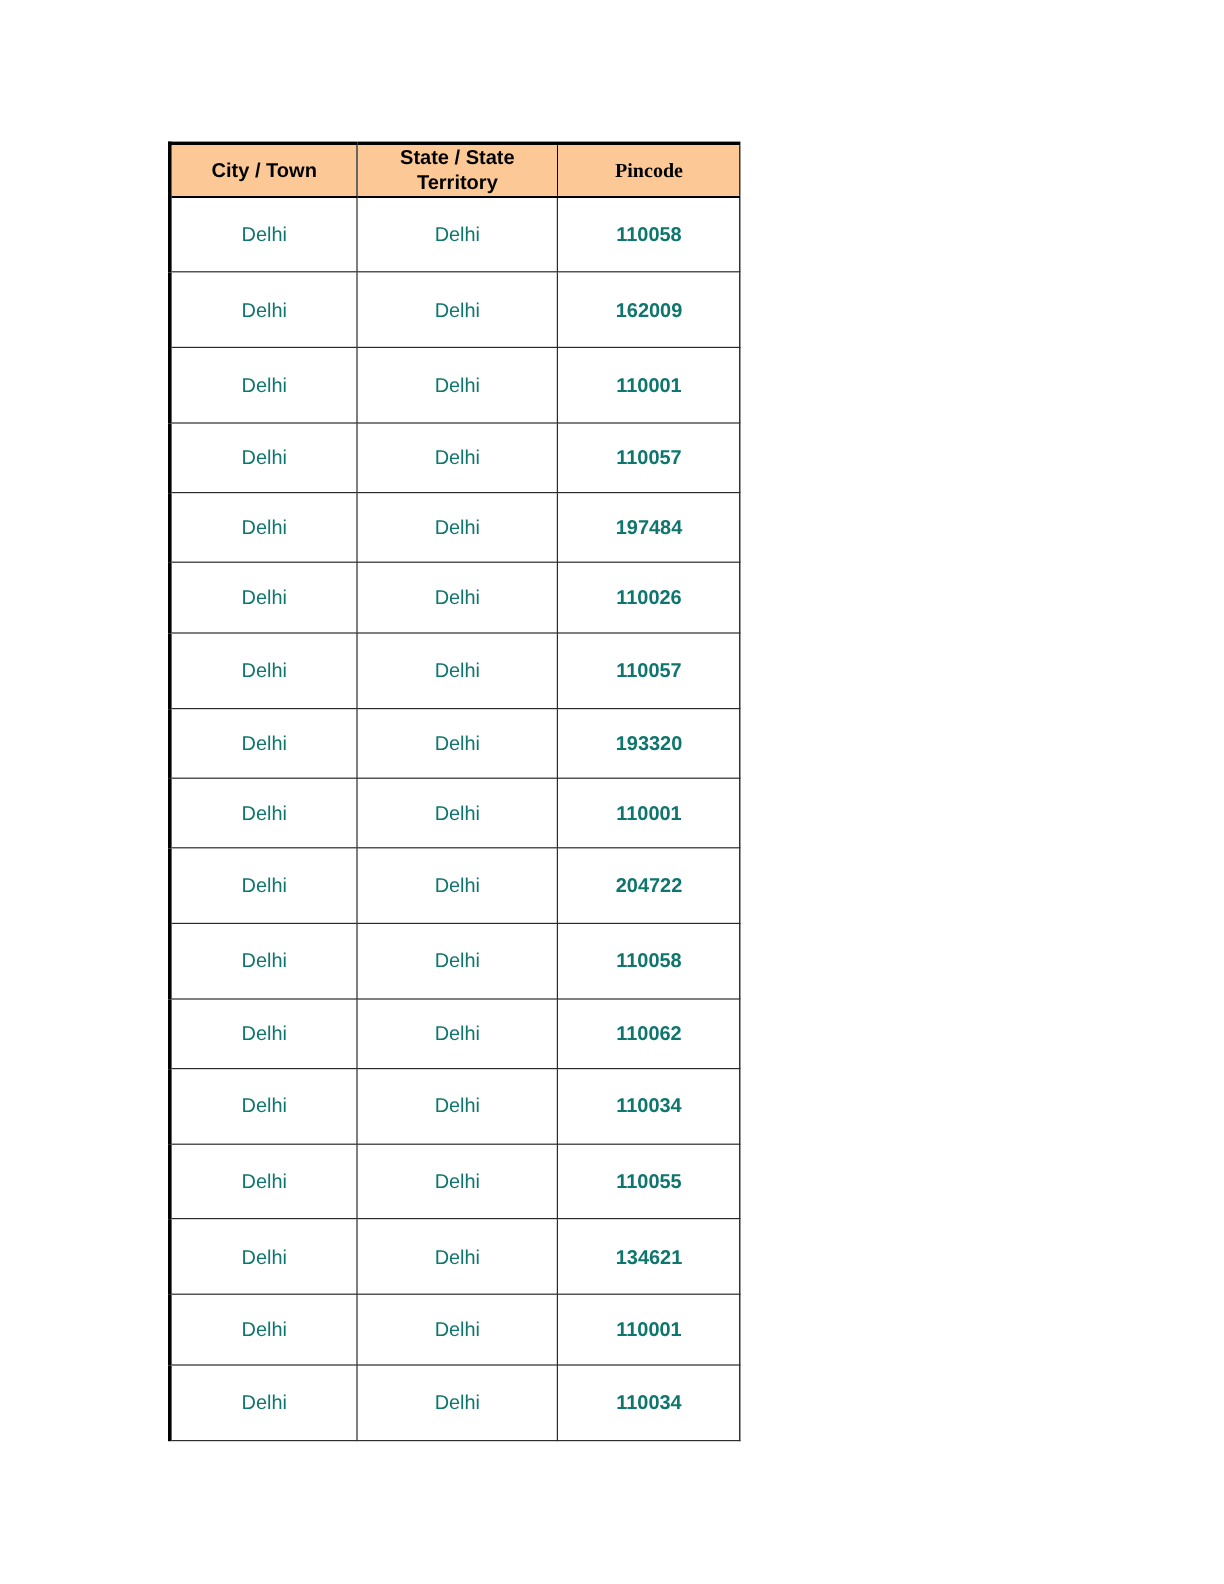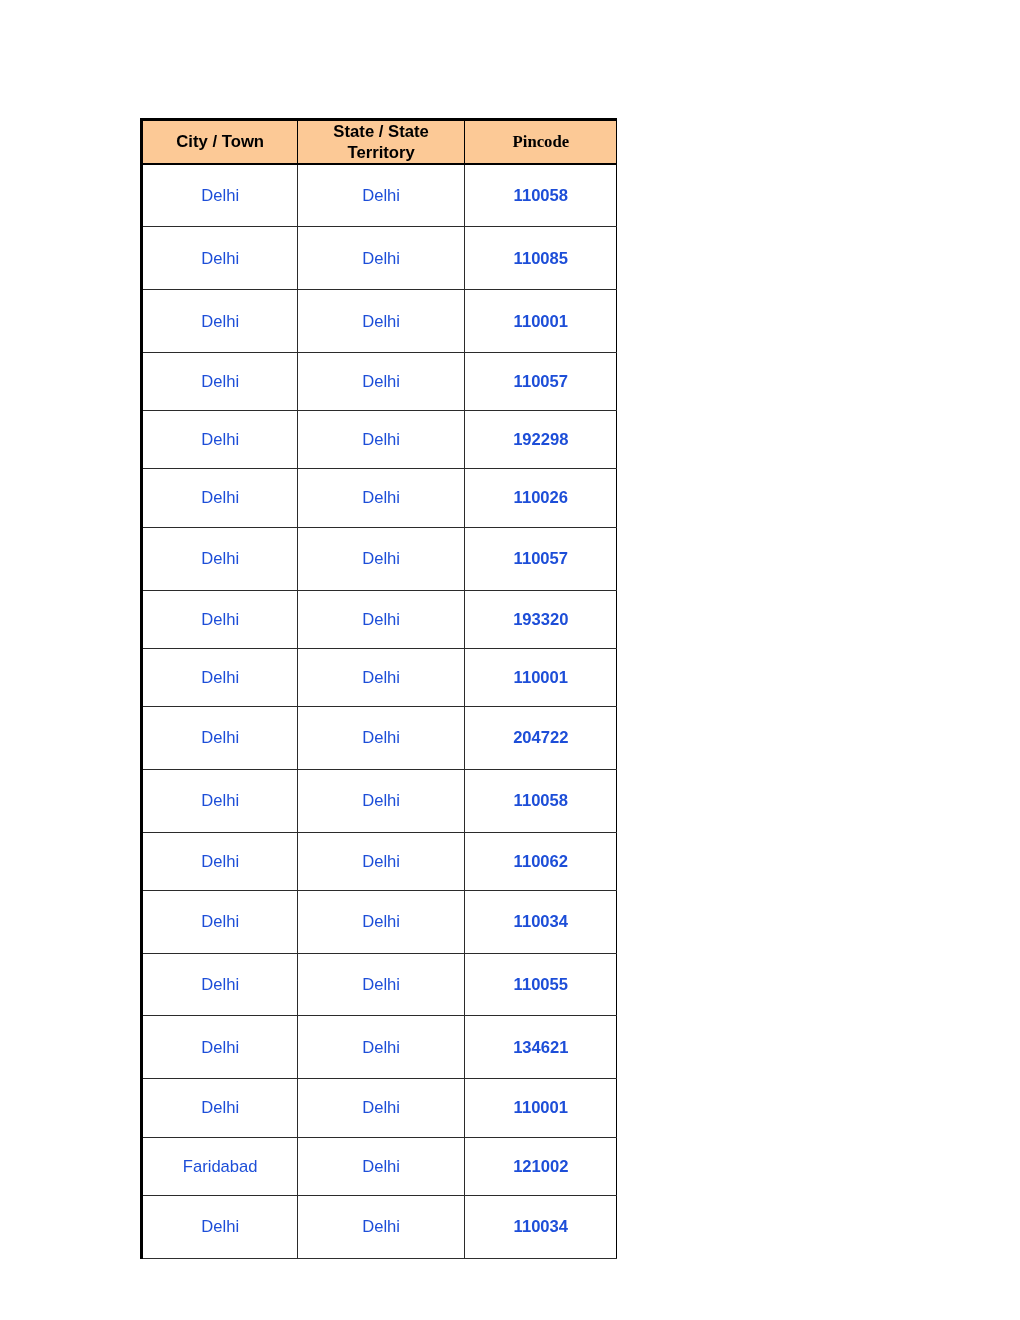--- a/index.html
+++ b/index.html
@@ -25,21 +25,21 @@
   table.pincode-table th:first-child{border-left:3px solid #000000;}
   table.pincode-table th:last-child{border-right:1.75px solid #000000;font-family:Liberation Serif, serif;}
   .hdr-txt{
     position:absolute;left:0;right:0;top:50%;
     transform:translateY(-50%);
     font-weight:bold;font-size:16.7px;line-height:21.2px;
     text-align:center;color:#000000;
   }
   table.pincode-table td{
     font-weight:normal;font-size:16.6px;line-height:21.2px;
-    text-align:center;vertical-align:middle;color:#1d4ed8;
+    text-align:center;vertical-align:middle;color:#0f766e;
     border:1px solid #2b2b2b;
     padding:18px 3px;
     white-space:nowrap;
   }
   table.pincode-table td:first-child{border-left:3px solid #000000;}
   table.pincode-table td:last-child{border-right:1.75px solid #000000;font-weight:bold;}
   table.pincode-table tbody tr:last-child td{border-bottom:1.5px solid #2e2e2e;}
 </style>
 </head>
 <body>
@@ -67,36 +67,36 @@
       </thead>
       <tbody>
           <tr class="r" style="height:62.9px">
             <td>Delhi</td>
             <td>Delhi</td>
             <td>110058</td>
           </tr>
           <tr class="r" style="height:62.8px">
             <td>Delhi</td>
             <td>Delhi</td>
-            <td>110085</td>
+            <td>162009</td>
           </tr>
           <tr class="r" style="height:62.7px">
             <td>Delhi</td>
             <td>Delhi</td>
             <td>110001</td>
           </tr>
           <tr class="r" style="height:41.7px">
             <td>Delhi</td>
             <td>Delhi</td>
             <td>110057</td>
           </tr>
           <tr class="r" style="height:41.8px">
             <td>Delhi</td>
             <td>Delhi</td>
-            <td>192298</td>
+            <td>197484</td>
           </tr>
           <tr class="r" style="height:41.9px">
             <td>Delhi</td>
             <td>Delhi</td>
             <td>110026</td>
           </tr>
           <tr class="r" style="height:63.0px">
             <td>Delhi</td>
             <td>Delhi</td>
             <td>110057</td>
@@ -139,25 +139,20 @@
           <tr class="r" style="height:62.9px">
             <td>Delhi</td>
             <td>Delhi</td>
             <td>134621</td>
           </tr>
           <tr class="r" style="height:41.9px">
             <td>Delhi</td>
             <td>Delhi</td>
             <td>110001</td>
           </tr>
-          <tr class="r" style="height:41.9px">
-            <td>Faridabad</td>
-            <td>Delhi</td>
-            <td>121002</td>
-          </tr>
           <tr class="r" style="height:63.0px">
             <td>Delhi</td>
             <td>Delhi</td>
             <td>110034</td>
           </tr>
       </tbody>
     </table>
   </div>
 </div>
 

